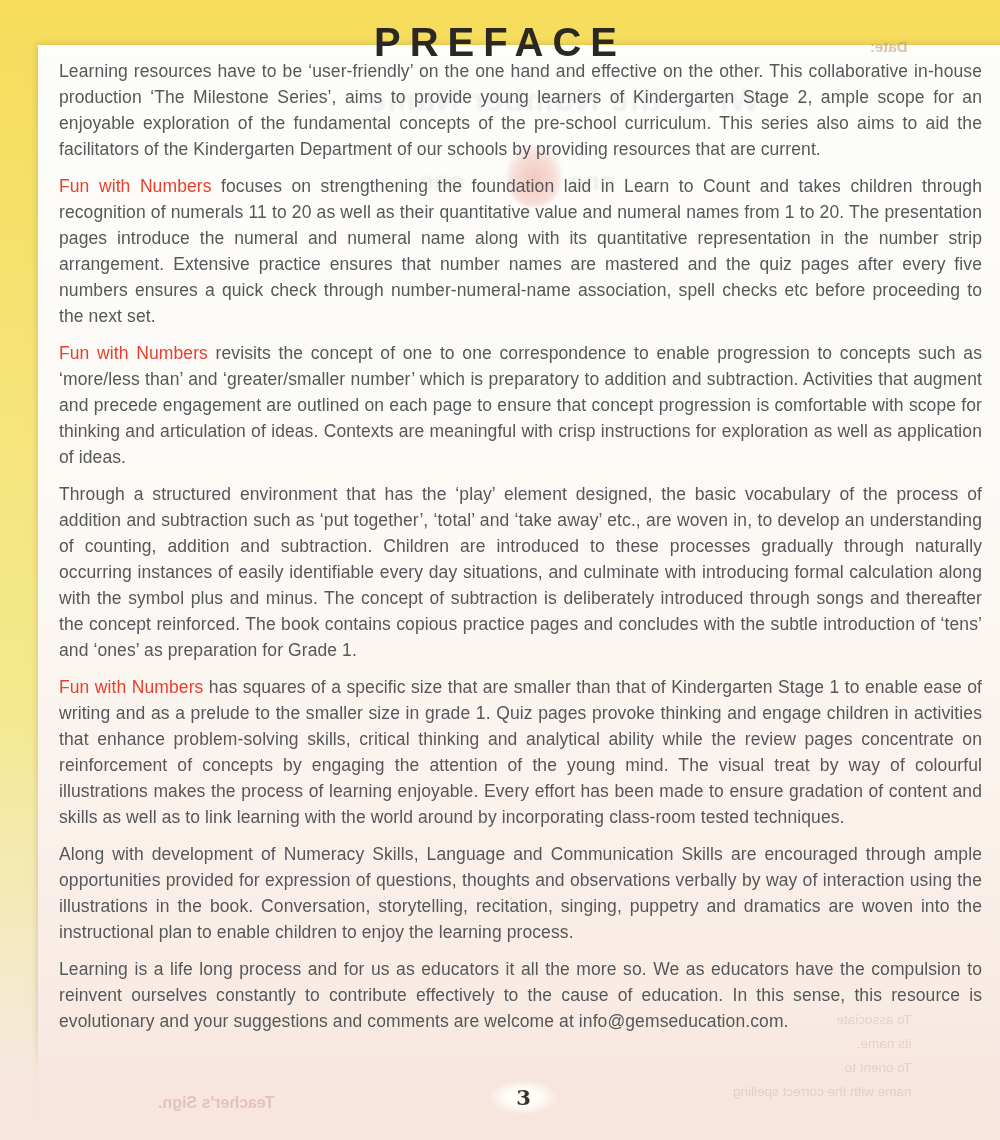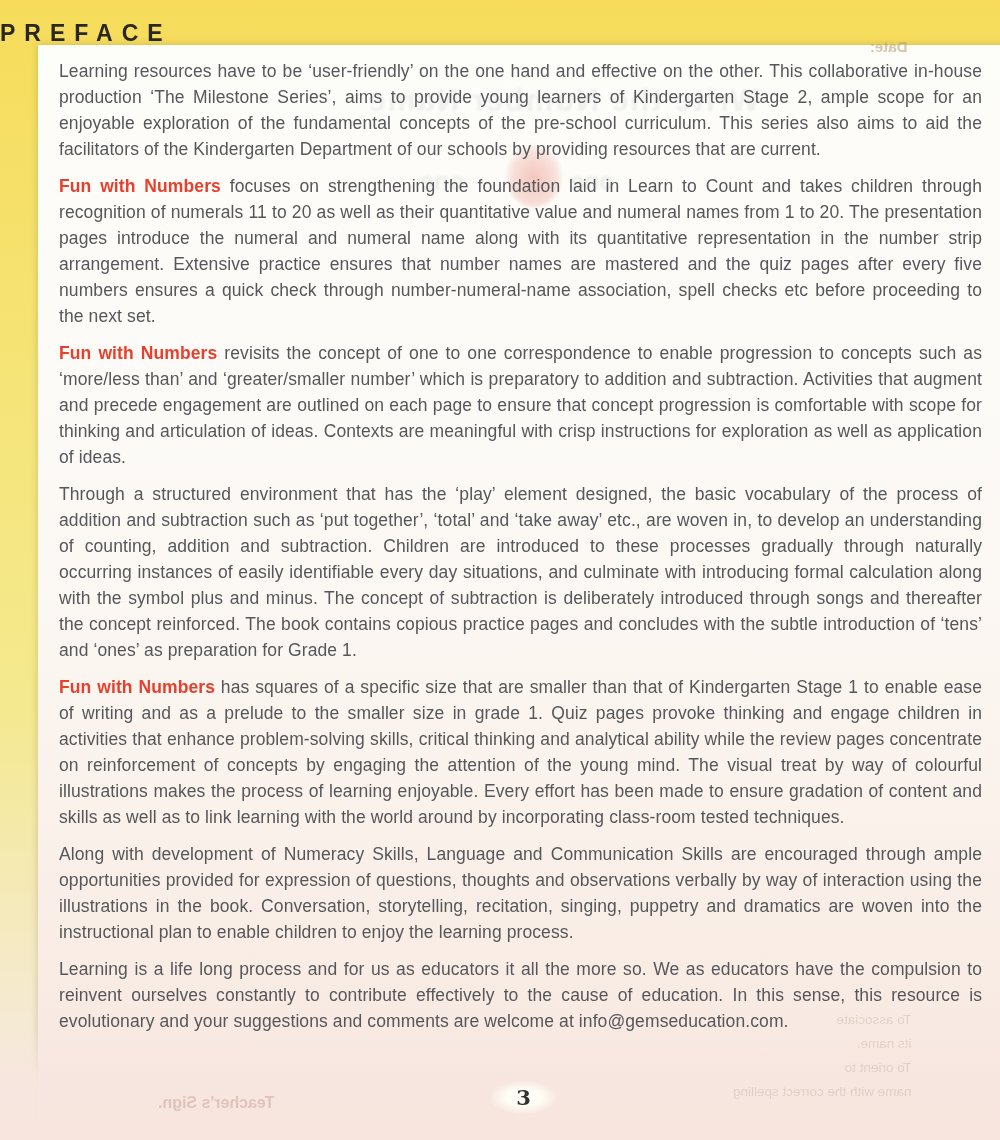--- a/index.html
+++ b/index.html
@@ -14,31 +14,31 @@
     content:"";position:absolute;left:0;right:0;bottom:0;height:110px;
     background:linear-gradient(180deg,rgba(247,230,223,0) 0%,rgba(247,230,223,.9) 45%,#f7e5de 100%);
     pointer-events:none;
   }
   .sheet{
     position:absolute;left:38px;top:45px;width:971px;bottom:0;
     background:linear-gradient(180deg,#fdfdfa 0%,#fcf9f5 45%,#faf1ea 72%,#f7e6de 100%);
     box-shadow:0 0 7px rgba(90,80,40,.25);
   }
   .page-title{
-    position:absolute;top:20px;left:0;width:100%;margin:0;
-    font-size:23px;font-weight:bold;letter-spacing:9px;color:#2b2824;z-index:3;
+    position:absolute;top:20px;left:0;width:100%;margin:0;text-align:center;
+    font-size:40px;font-weight:bold;letter-spacing:9px;color:#2b2824;z-index:3;
   }
   .content{
     position:absolute;left:21px;right:27px;top:13px;z-index:2;
   }
   .content p{
     margin:0 0 11px 0;font-size:17.5px;line-height:26px;color:#56575a;
     text-align:justify;letter-spacing:.1px;
   }
-  .lead{color:#e7402e;font-weight:bold;}
+  .lead{color:#e7402e;font-weight:normal;}
   .pageno-wrap{position:absolute;left:0;width:100%;bottom:26px;text-align:center;z-index:2;}
   .pageno{
     display:inline-block;padding:4px 26px;border-radius:50%;
     background:radial-gradient(ellipse at center,#fffdf7 35%,rgba(255,253,247,0) 75%);
     font-family:"DejaVu Serif",serif;font-weight:bold;font-size:21px;color:#35332f;
   }
   
   .bt{position:absolute;transform:scaleX(-1);filter:blur(.7px);pointer-events:none;white-space:nowrap;}
   .bt-date{top:38px;right:92px;font-size:15px;font-weight:bold;color:#b9a276;opacity:.6;z-index:3;}
   .bt-ghost-heading{

